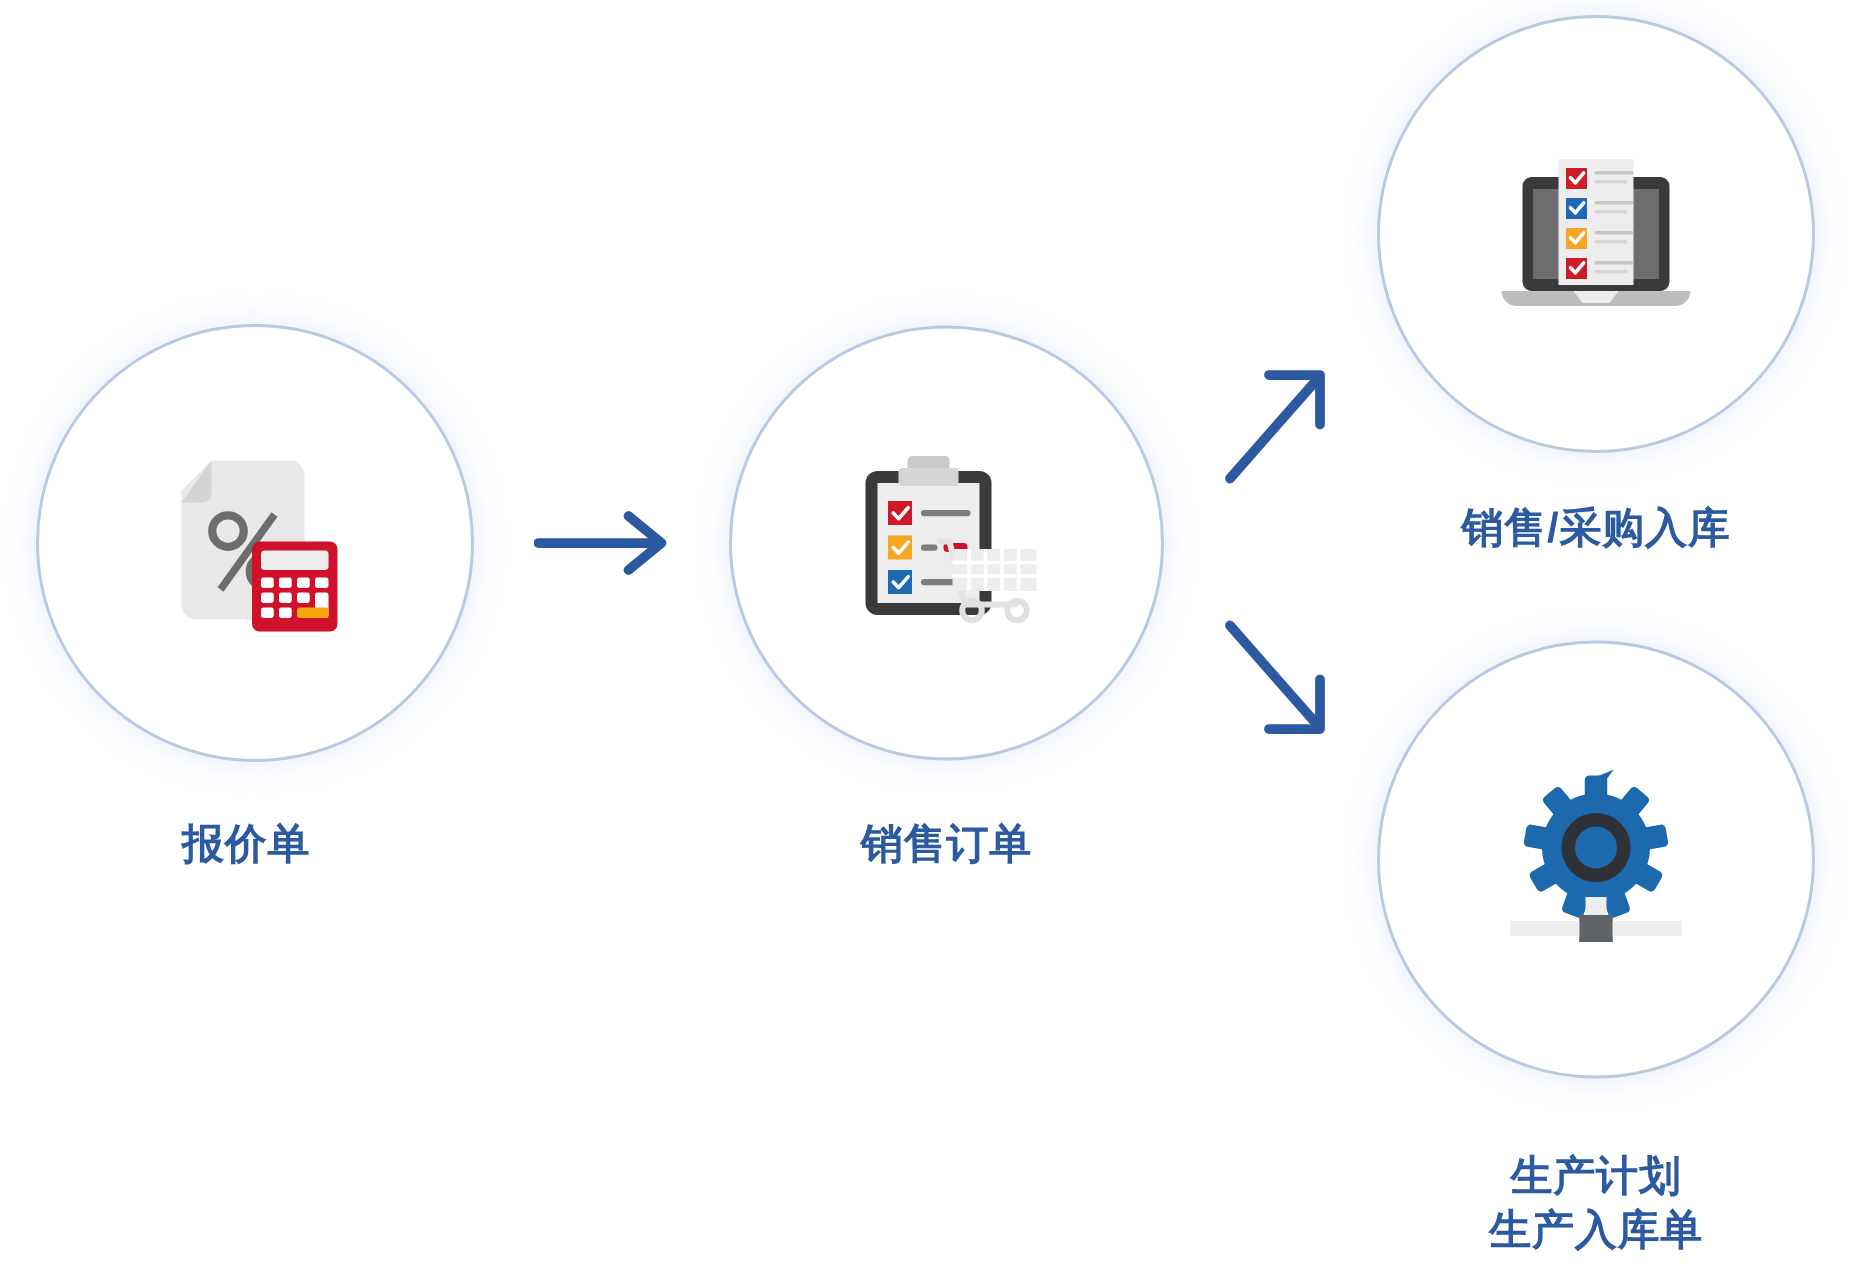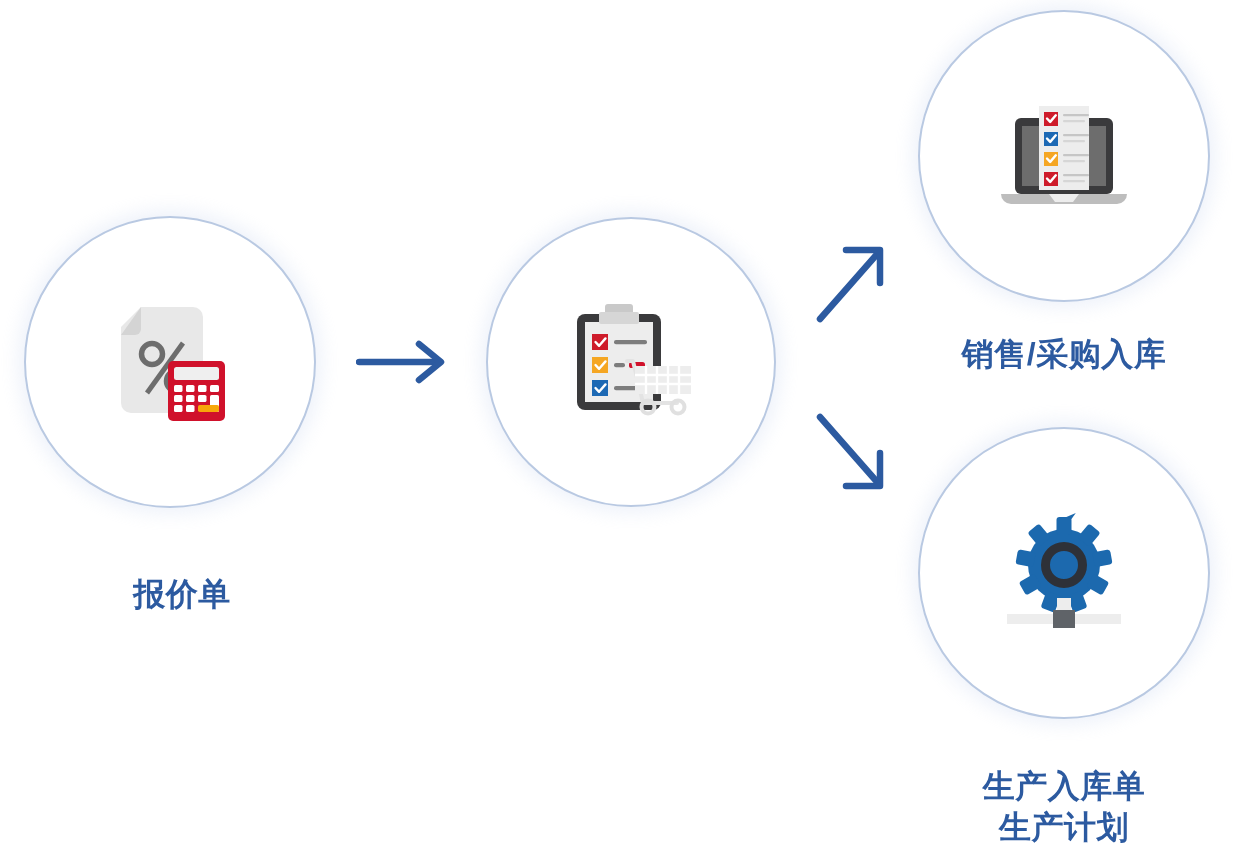--- a/index.html
+++ b/index.html
@@ -29,21 +29,21 @@
     justify-content: center;
   }
   .icon-wrap { display: block; line-height: 0; }
 
   
   .node-label {
     position: absolute;
     text-align: center;
     color: #2c5aa0;
     font-weight: bold;
-    font-size: 32px;
+    font-size: 28px;
     line-height: 1.28;
     letter-spacing: 0.5px;
     white-space: nowrap;
   }
   .node-label .ln { display: block; }
 
   
   .arrow { position: absolute; }
 </style>
 </head>
@@ -76,21 +76,21 @@
           <rect x="75" y="96" width="8.5" height="7" rx="1.6"></rect>
           <rect x="87" y="96" width="8.5" height="7" rx="1.6"></rect>
           <rect x="99" y="96" width="9" height="17" rx="1.6"></rect>
           <rect x="63" y="106" width="8.5" height="7" rx="1.6"></rect>
           <rect x="75" y="106" width="8.5" height="7" rx="1.6"></rect>
         </g>
         <rect x="87" y="106" width="21" height="7" rx="1.8" fill="#f7a70a"></rect>
       </svg>
     </span>
   </div>
-  <div class="node-label" style="left:32px; top:545px; width:300px;margin-top:29px;">
+  <div class="node-label" style="left:14px; top:545px; width:300px;">
     <span class="ln">报价单</span>
   </div>
 
   <div class="node-circle" style="left:486px; top:217px; width:290px; height:290px;">
     <span class="icon-wrap">
       <svg width="128" height="128" viewBox="0 0 128 128">
 
         <rect x="10" y="16" width="84" height="96" rx="8" fill="#3a3a3c"></rect>
         <rect x="18" y="24" width="68" height="80" fill="#ededed"></rect>
 
@@ -125,20 +125,23 @@
             <line x1="79" y1="68" x2="79" y2="96"></line>
             <line x1="90" y1="68" x2="90" y2="96"></line>
             <line x1="101" y1="68" x2="101" y2="96"></line>
             <line x1="112" y1="68" x2="112" y2="96"></line>
           </g>
           <circle cx="81" cy="109" r="6.5" fill="none" stroke="#e0e0e0" stroke-width="4"></circle>
           <circle cx="111" cy="109" r="6.5" fill="none" stroke="#e0e0e0" stroke-width="4"></circle>
         </g>
       </svg>
     </span>
+  </div>
+  <div class="node-label" style="left:481px; top:545px; width:300px;">
+    <span class="ln">销售订单</span>
   </div>
 
   <div class="node-circle" style="left:918px; top:10px; width:292px; height:292px;">
     <span class="icon-wrap">
       <svg width="134" height="116" viewBox="0 0 134 116">
 
         <rect x="18" y="20" width="98" height="76" rx="6" fill="#3a3a3c"></rect>
         <rect x="25" y="28" width="84" height="60" fill="#6d6d6d"></rect>
 
         <path d="M4 96 h126 a0 0 0 0 1 0 0 a10 10 0 0 1 -10 10 h-106 a10 10 0 0 1 -10 -10 z" fill="#bdbdbd"></path>
@@ -206,22 +209,22 @@
         <rect x="56" y="88" width="14" height="14" fill="#ededed"></rect>
 
         <rect x="52" y="100" width="22" height="18" fill="#5f6368"></rect>
 
         <rect x="6" y="104" width="114" height="10" fill="#ededed"></rect>
         <rect x="52" y="100" width="22" height="18" fill="#5f6368"></rect>
       </svg>
     </span>
   </div>
   <div class="node-label" style="left:914px; top:766px; width:300px;">
+    <span class="ln">生产计划</span>
     <span class="ln">生产入库单</span>
-    <span class="ln">生产计划</span>
   </div>
 
   <div class="arrow" style="left:356px; top:340px; width:92px; height:44px;">
     <svg width="92" height="44" viewBox="0 0 92 44">
       <g stroke="#2c5aa0" stroke-width="6.5" fill="none" stroke-linecap="round" stroke-linejoin="round">
         <line x1="3" y1="22" x2="82" y2="22"></line>
         <polyline points="63,4 85,22 63,40"></polyline>
       </g>
     </svg>
   </div>

